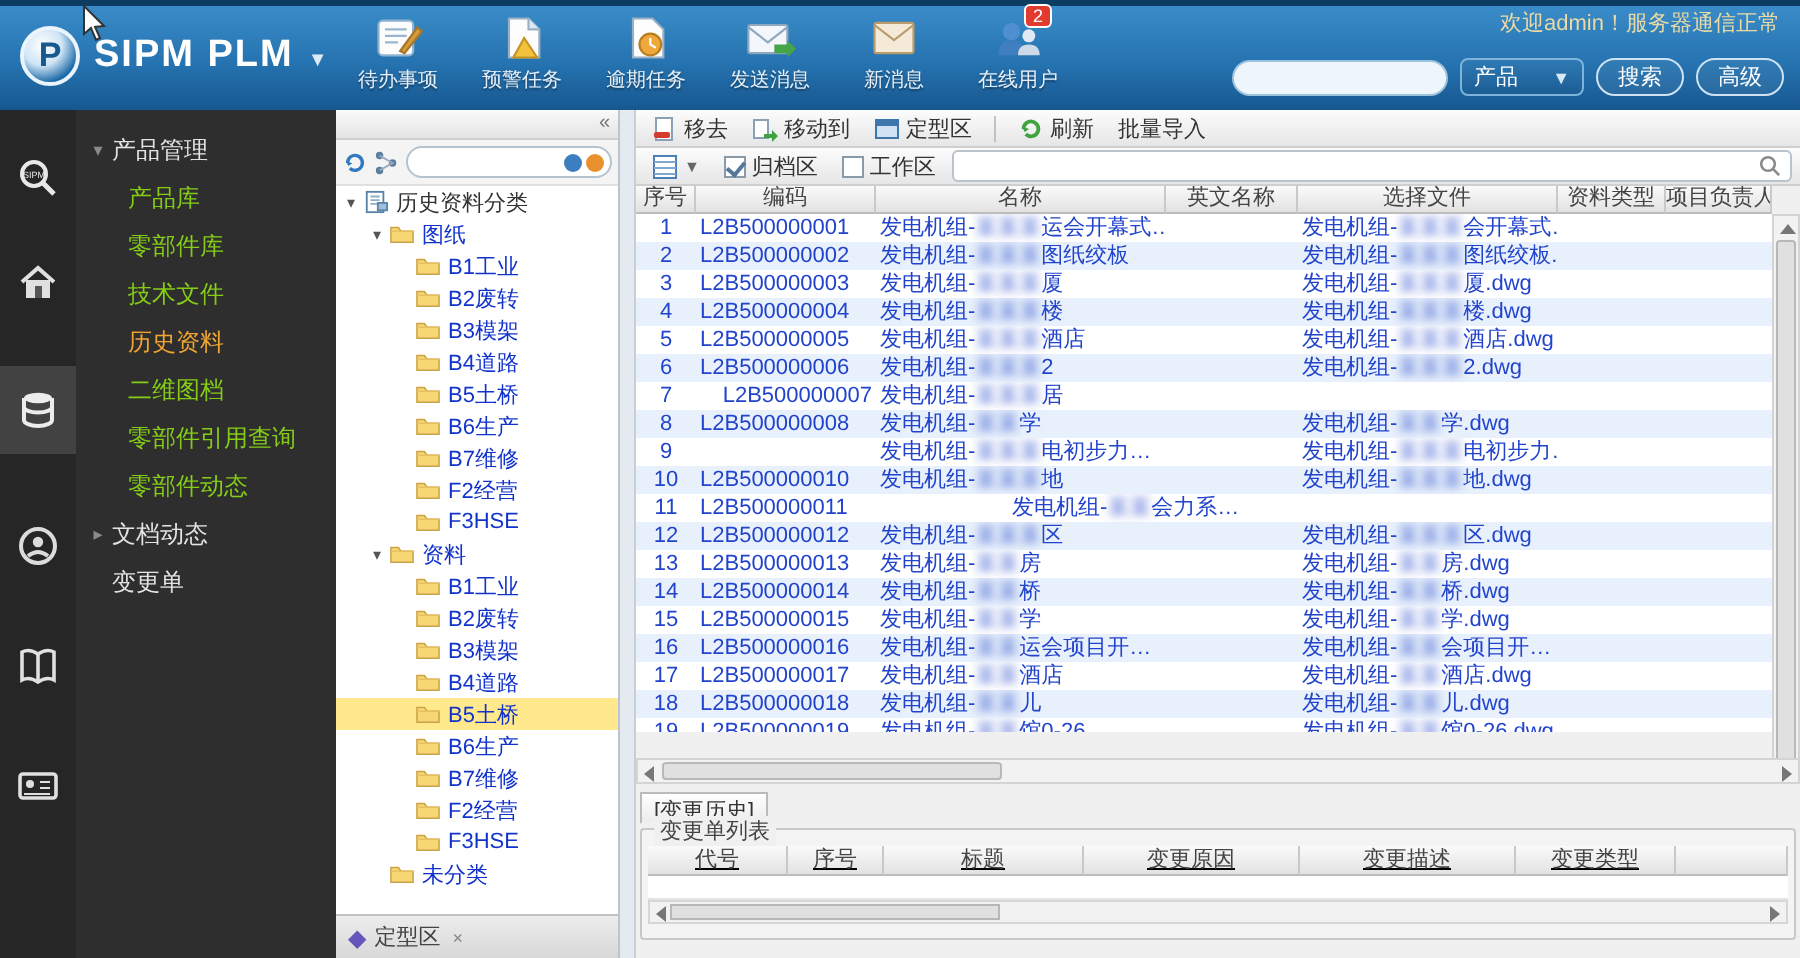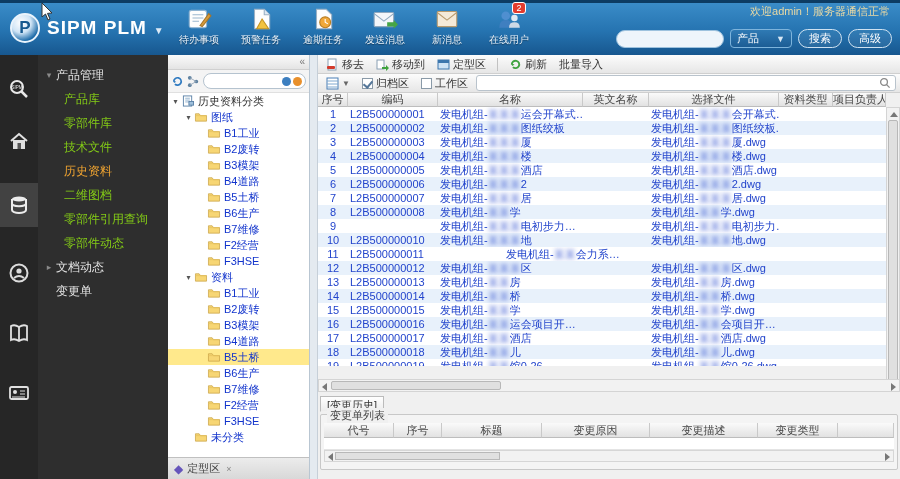--- a/index.html
+++ b/index.html
@@ -99,21 +99,21 @@
   .hscroll { position:absolute; left:0; top:324px; width:582px; height:13px; background:#f2f2f2; border:1px solid #d4d4d4; }
   .hscroll .thumb { position:absolute; top:1px; left:12px; width:170px; height:9px; background:#e0e0e0; border:1px solid #b8b8b8; border-radius:2px; }
 
   
   .bottom { position:absolute; left:0; top:337px; width:582px; height:87px; background:#f0f0f0; padding:4px 2px 0 2px; }
   .hist-tab { display:inline-block; height:16px; background:linear-gradient(#fff,#ececec); border:1px solid #bbb;
     border-bottom-color:#f0f0f0; padding:1px 6px 0 6px; color:#333; cursor:pointer; }
   .fieldset { position:relative; margin-top:2px; border:1px solid #c8c8c8; border-radius:2px; height:56px; background:#f4f4f4; }
   .fieldset .legend { position:absolute; left:6px; top:-7px; background:#f0f0f0; padding:0 3px; color:#444; }
   .bgrid { position:absolute; left:3px; right:3px; top:8px; }
-  .bgh { display:flex; height:15px; }
+  .bgh { display:flex; height:15px;text-decoration:underline; }
   .bgh .cell { background:linear-gradient(#fafafa,#e2e2e2); border-right:1px solid #c9c9c9; border-bottom:1px solid #bdbdbd;
     color:#444; text-align:center; line-height:14px; white-space:nowrap; overflow:hidden; }
   .bempty { height:12px; background:#fff; border-bottom:1px solid #e4e4e4; }
   .bh-scroll { position:relative; height:12px; background:#f2f2f2; border:1px solid #d6d6d6; }
   .bh-scroll .thumb { position:absolute; left:10px; top:1px; width:165px; height:8px; background:#e0e0e0; border:1px solid #b8b8b8; }
 
   .tri { width:0; height:0; display:inline-block; }
   .cursor { position:absolute; left:40px; top:2px; z-index:50; }
 </style>
 </head>
@@ -604,24 +604,23 @@
             <div class="cell c0" style="width: 30px;">6</div>
             <div class="cell" style="width: 90px;">L2B500000006</div>
             <div class="cell" style="width: 145px;">发电机组-<span class="redact">某某某</span>2</div>
             <div class="cell" style="width: 66px;"></div>
             <div class="cell" style="width: 130px;">发电机组-<span class="redact">某某某</span>2.dwg</div>
             <div class="cell" style="width: 54px;"></div>
             <div class="cell" style="width: 53px;"></div>
           </div>
           <div class="grow gr">
             <div class="cell c0" style="width: 30px;">7</div>
-            <div class="cell" style="width: 90px;">L2B500000007</div>
+            <div class="cell" style="width: 90px; text-align: right;">L2B500000007</div>
             <div class="cell" style="width: 145px;">发电机组-<span class="redact">某某某</span>居</div>
             <div class="cell" style="width: 66px;"></div>
-            <div class="cell" style="width: 130px;">发电机组-<span class="redact">某某某</span>居.dwg</div>
             <div class="cell" style="width: 54px;"></div>
             <div class="cell" style="width: 53px;"></div>
           </div>
           <div class="grow gr">
             <div class="cell c0" style="width: 30px;">8</div>
             <div class="cell" style="width: 90px;">L2B500000008</div>
             <div class="cell" style="width: 145px;">发电机组-<span class="redact">某某</span>学</div>
             <div class="cell" style="width: 66px;"></div>
             <div class="cell" style="width: 130px;">发电机组-<span class="redact">某某</span>学.dwg</div>
             <div class="cell" style="width: 54px;"></div>

